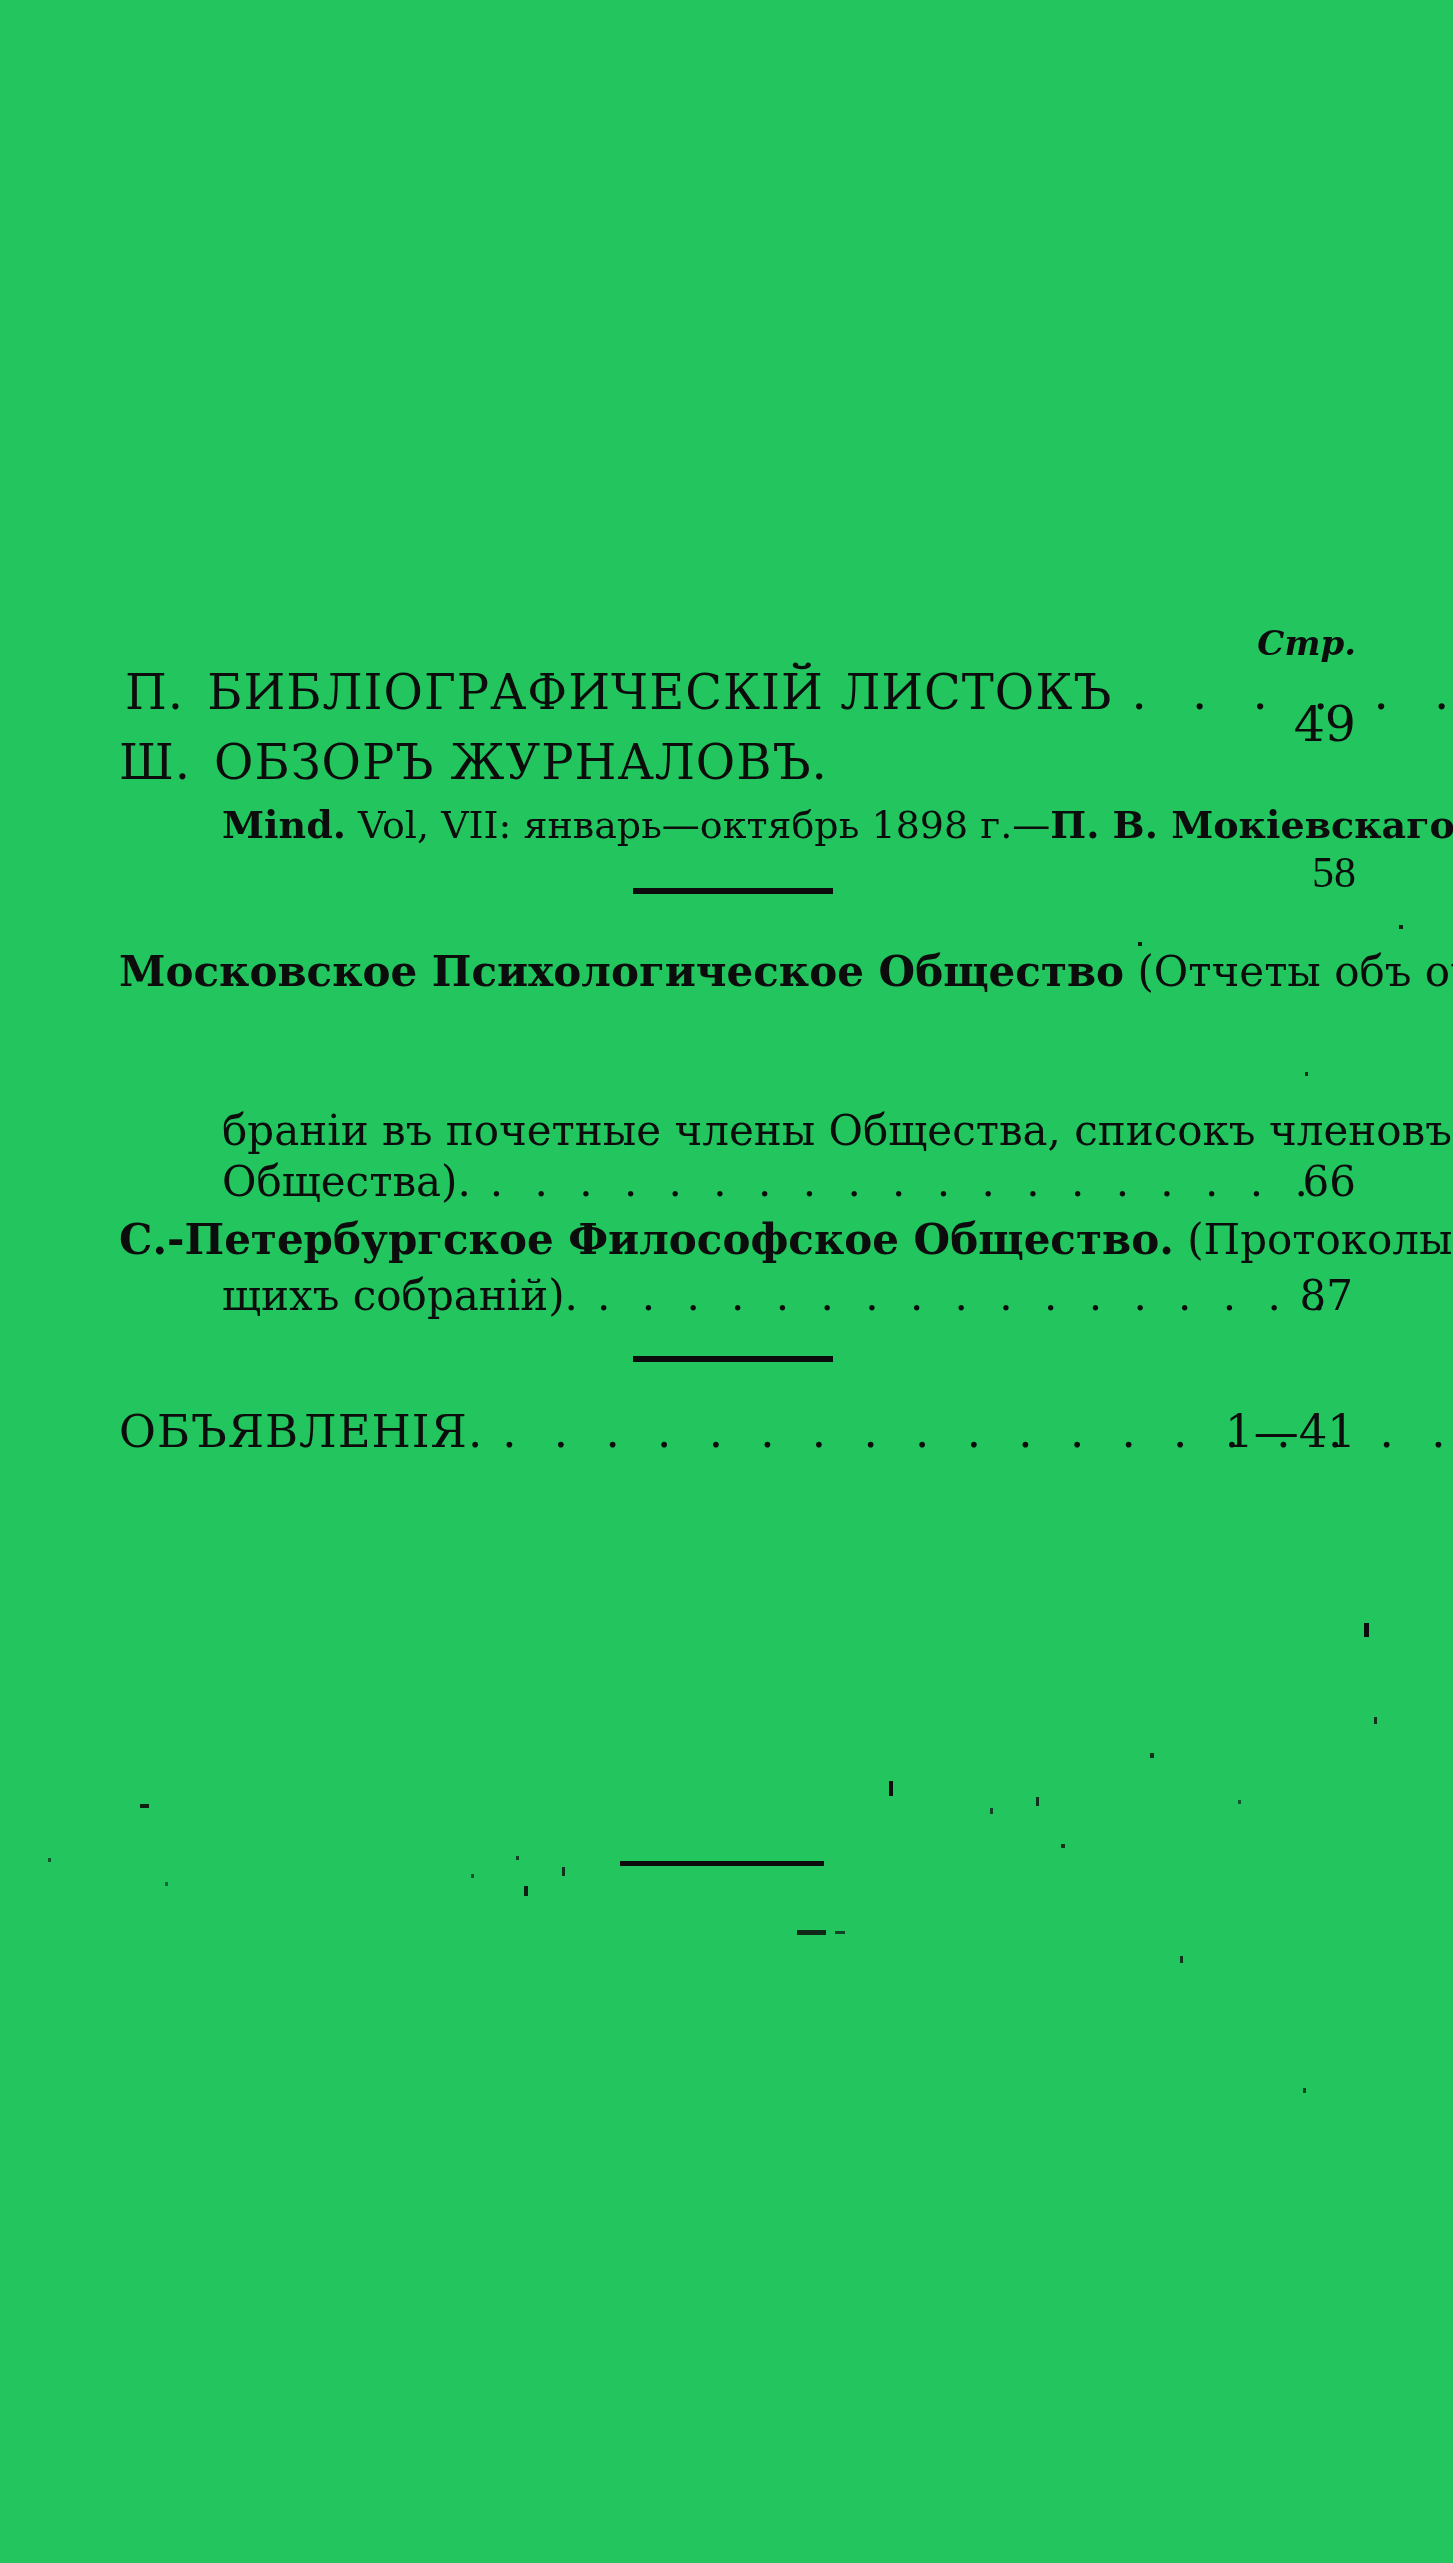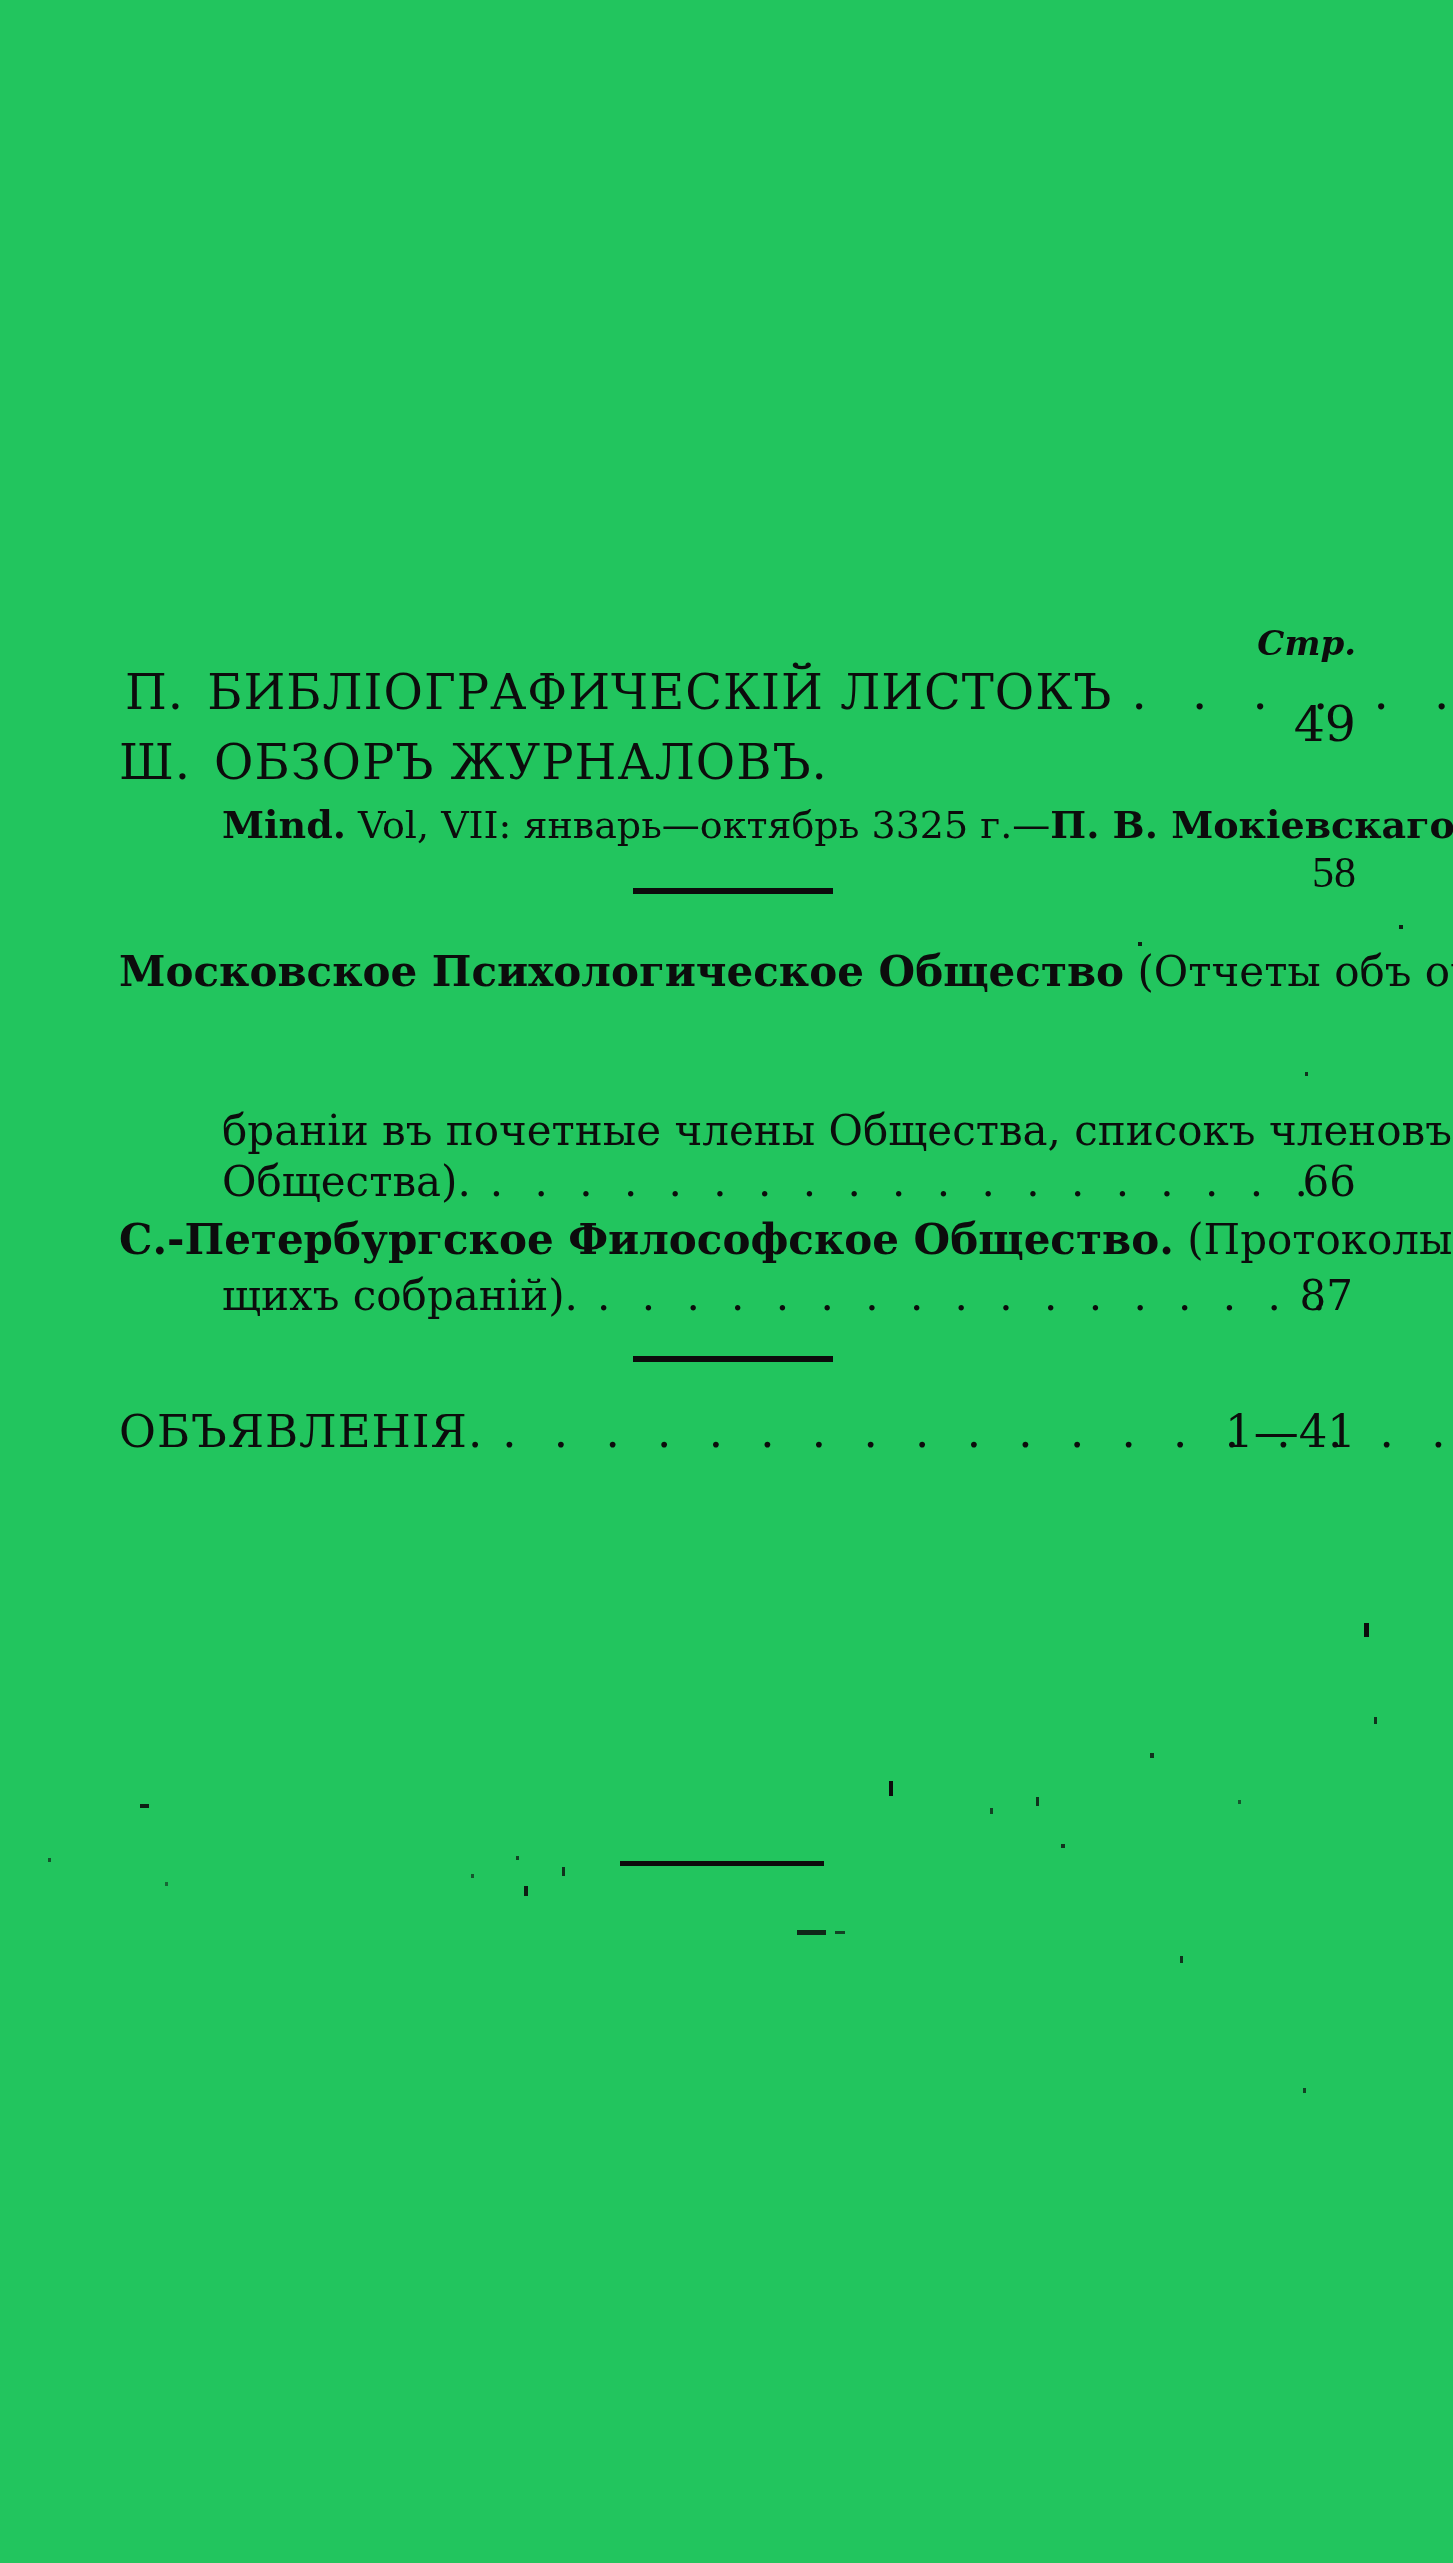--- a/index.html
+++ b/index.html
@@ -41,21 +41,21 @@
   <div class="line caps" style="left:125px;top:665px;">
     <span>П.</span><span class="gap"></span><span>БИБЛІОГРАФИЧЕСКІЙ ЛИСТОКЪ</span><span class="ld ld1">. . . . . . . .</span>
   </div>
   <div class="pagenum pn-lg" style="top:665px;">49</div>
 
   <div class="line caps" style="left:119px;top:735px;">
     <span>Ш.</span><span class="gap"></span><span>ОБЗОРЪ ЖУРНАЛОВЪ.</span>
   </div>
 
   <div class="line sub" style="left:222px;top:803px;">
-    <span class="b">Mind.</span><span> Vol, VII: январь—октябрь 3325 г.—</span><span class="b">П. В. Мокіевскаго</span>
+    <span class="b">Mind.</span><span> Vol, VII: январь—октябрь 1898 г.—</span><span class="b">П. В. Мокіевскаго</span>
   </div>
   <div class="pagenum pn-md" style="top:848px;font-family:Liberation Serif, serif;">58</div>
 
   <div class="line para" style="left:119px;top:948px;">
     <span class="b">Московское Психологическое Общество</span><span> (Отчеты объ оче-</span>
   </div>
   <div class="line para" style="left:222px;top:1158px;">
     <span>Общества).</span><span class="ld ld2">. . . . . . . . . . . . . . . . . . .</span>
   </div>
   <div class="line para" style="left:222px;top:1107px;">браніи въ почетные члены Общества, списокъ членовъ</div>

